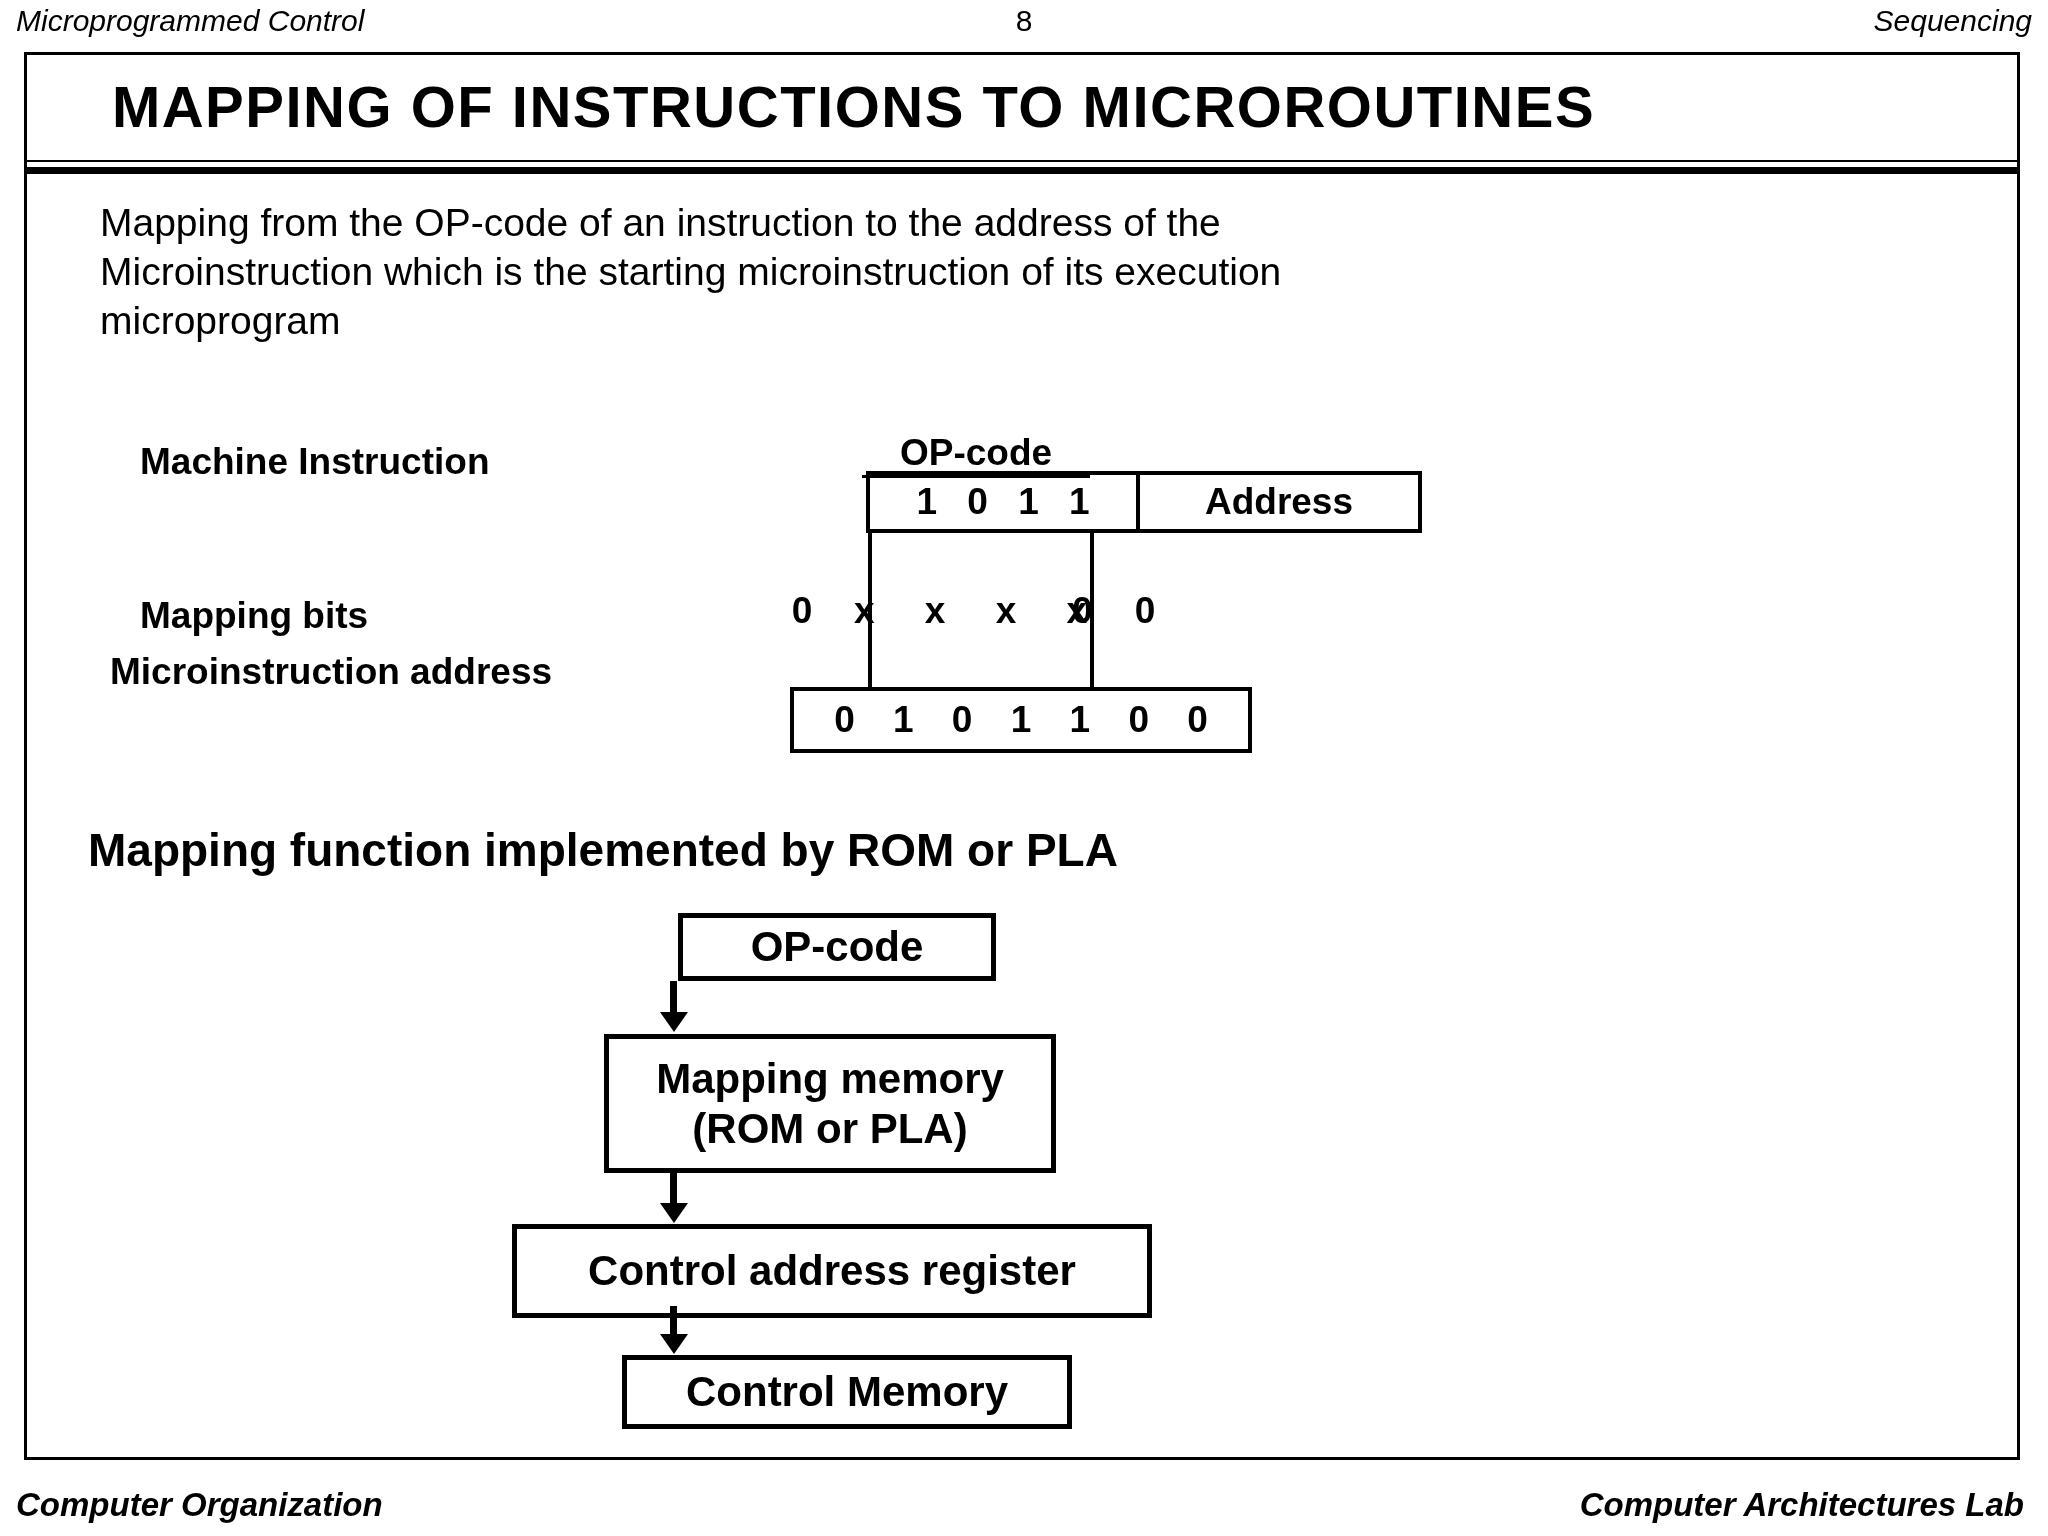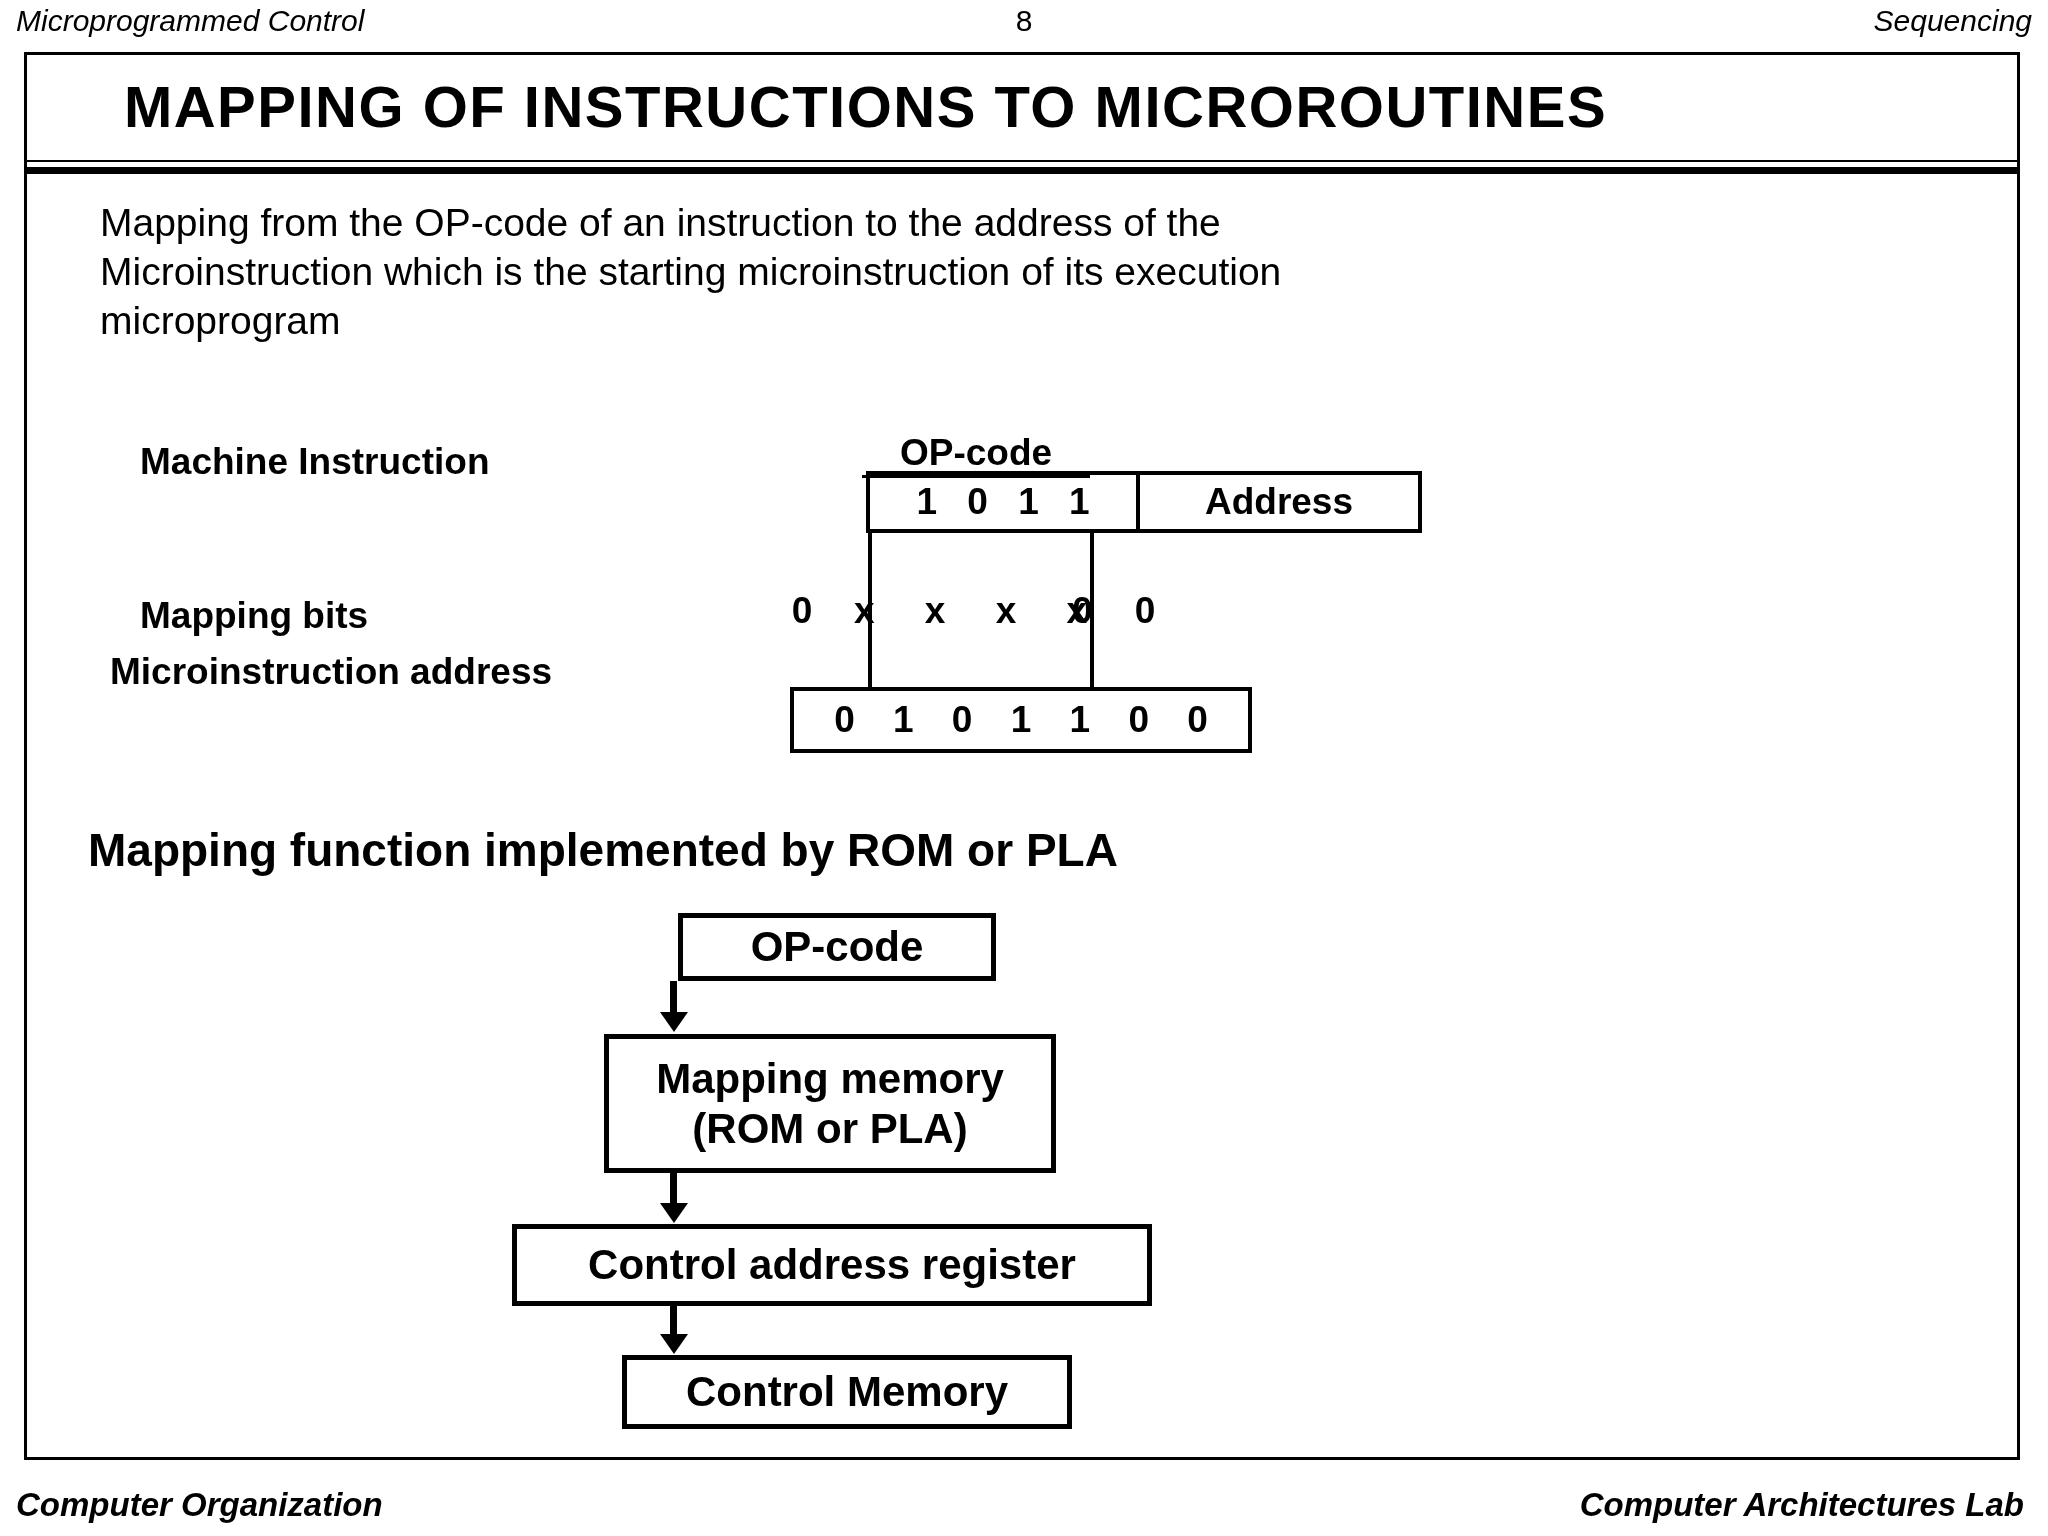--- a/index.html
+++ b/index.html
@@ -39,21 +39,21 @@
     width: 1996px;
     height: 1408px;
     border: 3px solid #000;
     box-sizing: border-box;
     background: #fff;
   }
 
   
   #title {
     position: absolute;
-    left: 32px;
+    left: 20px;
     top: 54px;
     width: 1667px;
     height: 104px;
     display: flex;
     align-items: center;
     justify-content: center;
     font-size: 58px;
     font-weight: bold;
     letter-spacing: 1.5px;
     white-space: nowrap;
@@ -210,21 +210,21 @@
     justify-content: center;
     flex-direction: column;
     font-size: 42px;
     font-weight: bold;
     line-height: 50px;
     text-align: center;
     white-space: nowrap;
   }
   #fb-opcode    { left: 678px; top: 913px;  width: 318px; height: 68px; }
   #fb-mapmem    { left: 604px; top: 1034px; width: 452px; height: 139px; }
-  #fb-car       { left: 512px; top: 1224px; width: 640px; height: 82px; }
+  #fb-car       { left: 512px; top: 1224px; width: 640px; height: 94px; }
   #fb-cmem      { left: 622px; top: 1355px; width: 450px; height: 74px; }
 
   .flow-arrow {
     position: absolute;
     width: 7px;
     background: #000;
   }
   .flow-arrow::after {
     content: "";
     position: absolute;

